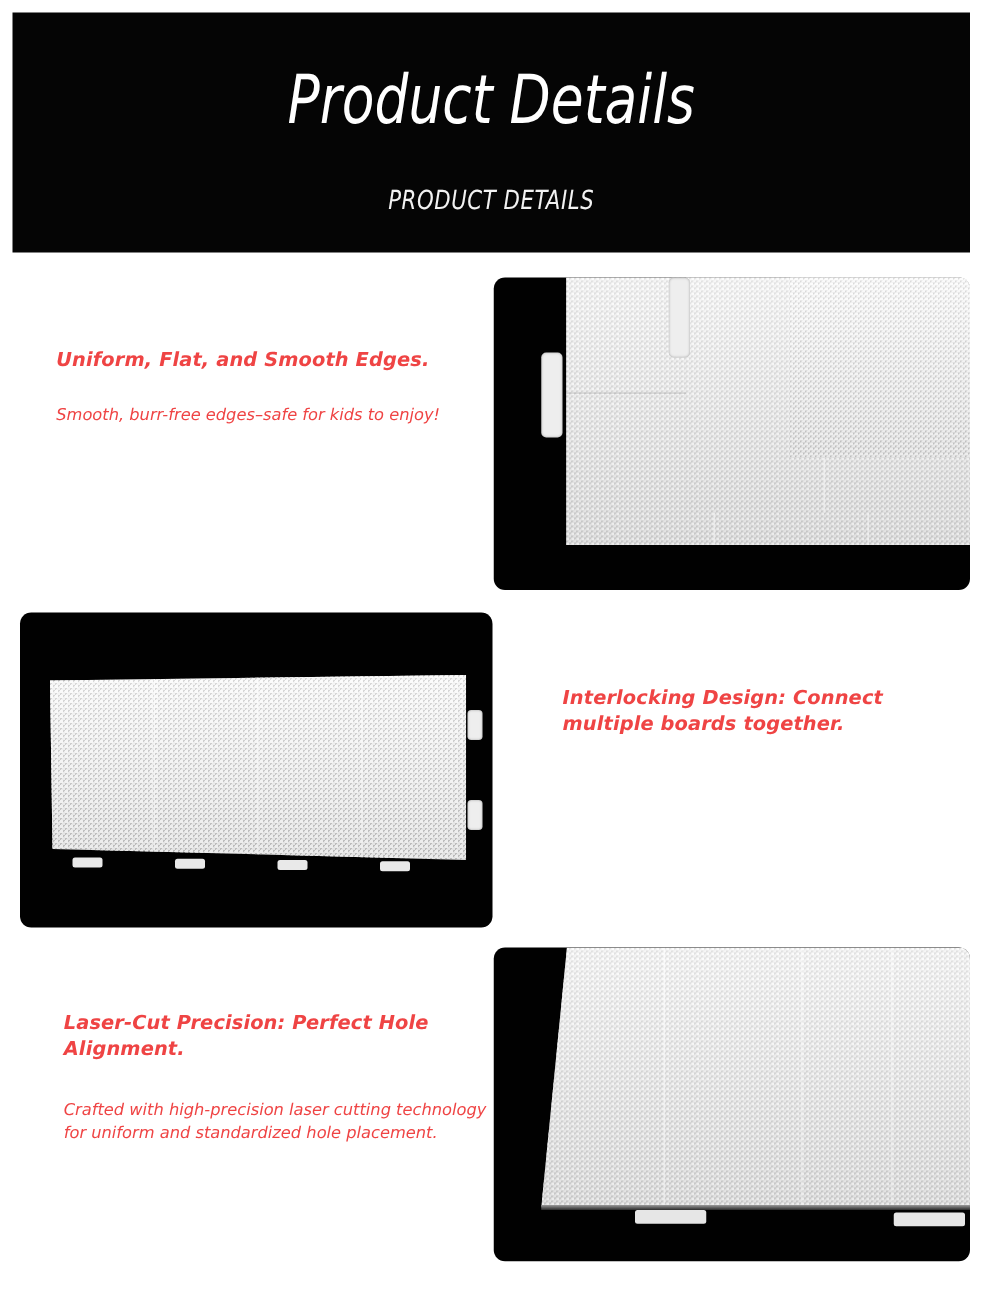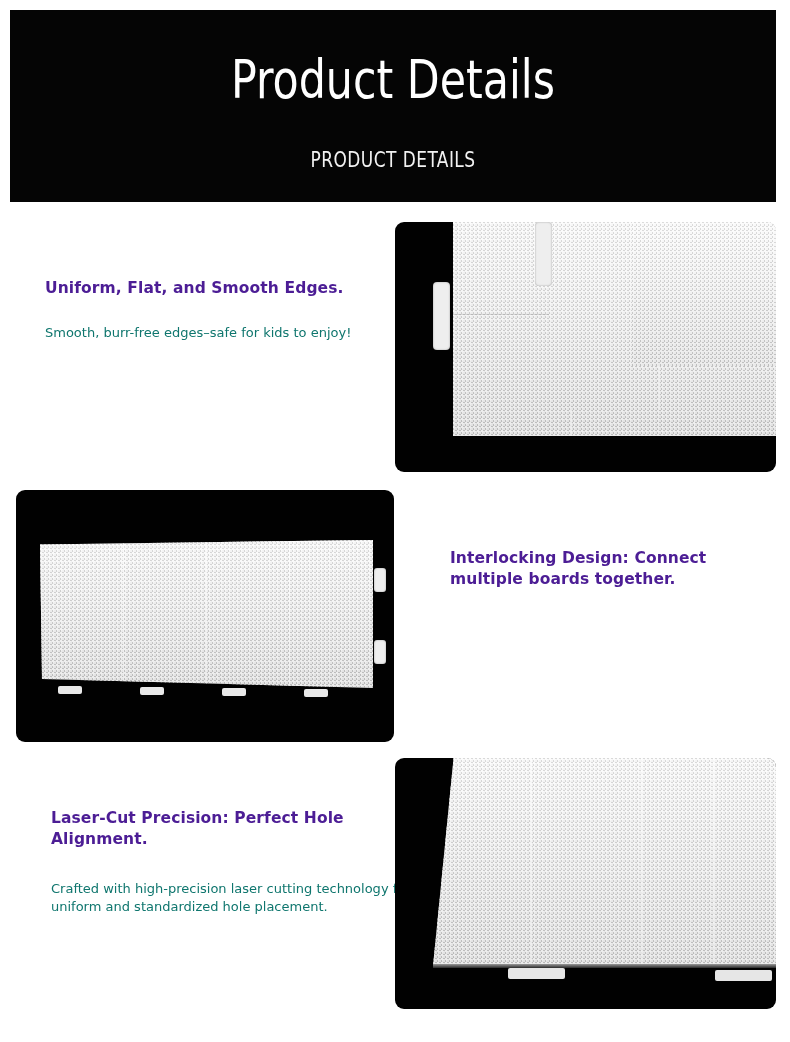--- a/index.html
+++ b/index.html
@@ -1,21 +1,21 @@
 <!DOCTYPE html>
 <html><head>
 <meta charset="utf-8">
 <style>
   html,body{margin:0;padding:0;}
   body{
     width:790px;height:1042px;overflow:hidden;background:#ffffff;
     font-family:"DejaVu Sans","Liberation Sans",sans-serif;
     -webkit-font-smoothing:antialiased;
   }
-  .page{position:relative;width:790px;height:1042px;background:#fff;}
+  .page{position:relative;width:790px;height:1042px;background:#fff;font-style:italic;}
 
   
   .banner{
     position:absolute;left:10px;top:10px;width:766px;height:192px;
     background:#050505;overflow:hidden;
   }
   .banner-title{
     position:absolute;left:0;top:40px;width:100%;text-align:center;
     color:#ffffff;font-size:54px;line-height:60px;font-weight:300;
     font-family:"DejaVu Sans Condensed","Liberation Sans Narrow","Liberation Sans",sans-serif;
@@ -26,25 +26,25 @@
     position:absolute;left:0;top:138px;width:100%;text-align:center;
     color:#f2f2f2;font-size:21px;line-height:24px;font-weight:400;
     font-family:"DejaVu Sans Condensed","Liberation Sans Narrow","Liberation Sans",sans-serif;
     transform:scaleX(.9);transform-origin:50% 50%;
     letter-spacing:.5px;white-space:nowrap;
   }
 
   
   .txt{position:absolute;}
   .txt h3{
-    margin:0;font-size:15.5px;line-height:21px;font-weight:600;color:#4c1d95;
+    margin:0;font-size:15.5px;line-height:21px;font-weight:600;color:#ef4444;
     letter-spacing:.1px;
   }
   .txt p{
-    margin:0;font-size:13px;line-height:18px;font-weight:400;color:#0f766e;
+    margin:0;font-size:13px;line-height:18px;font-weight:400;color:#ef4444;
   }
   .blk1{left:45px;top:278px;width:340px;}
   .blk1 p{margin-top:25px;}
   .blk2{left:450px;top:548px;width:325px;}
   .blk2 p{margin-top:12px;}
   .blk3{left:27px;top:808px;width:360px;margin-left:24px;}
   .blk3 p{margin-top:30px;}
 
   
   .photo{

